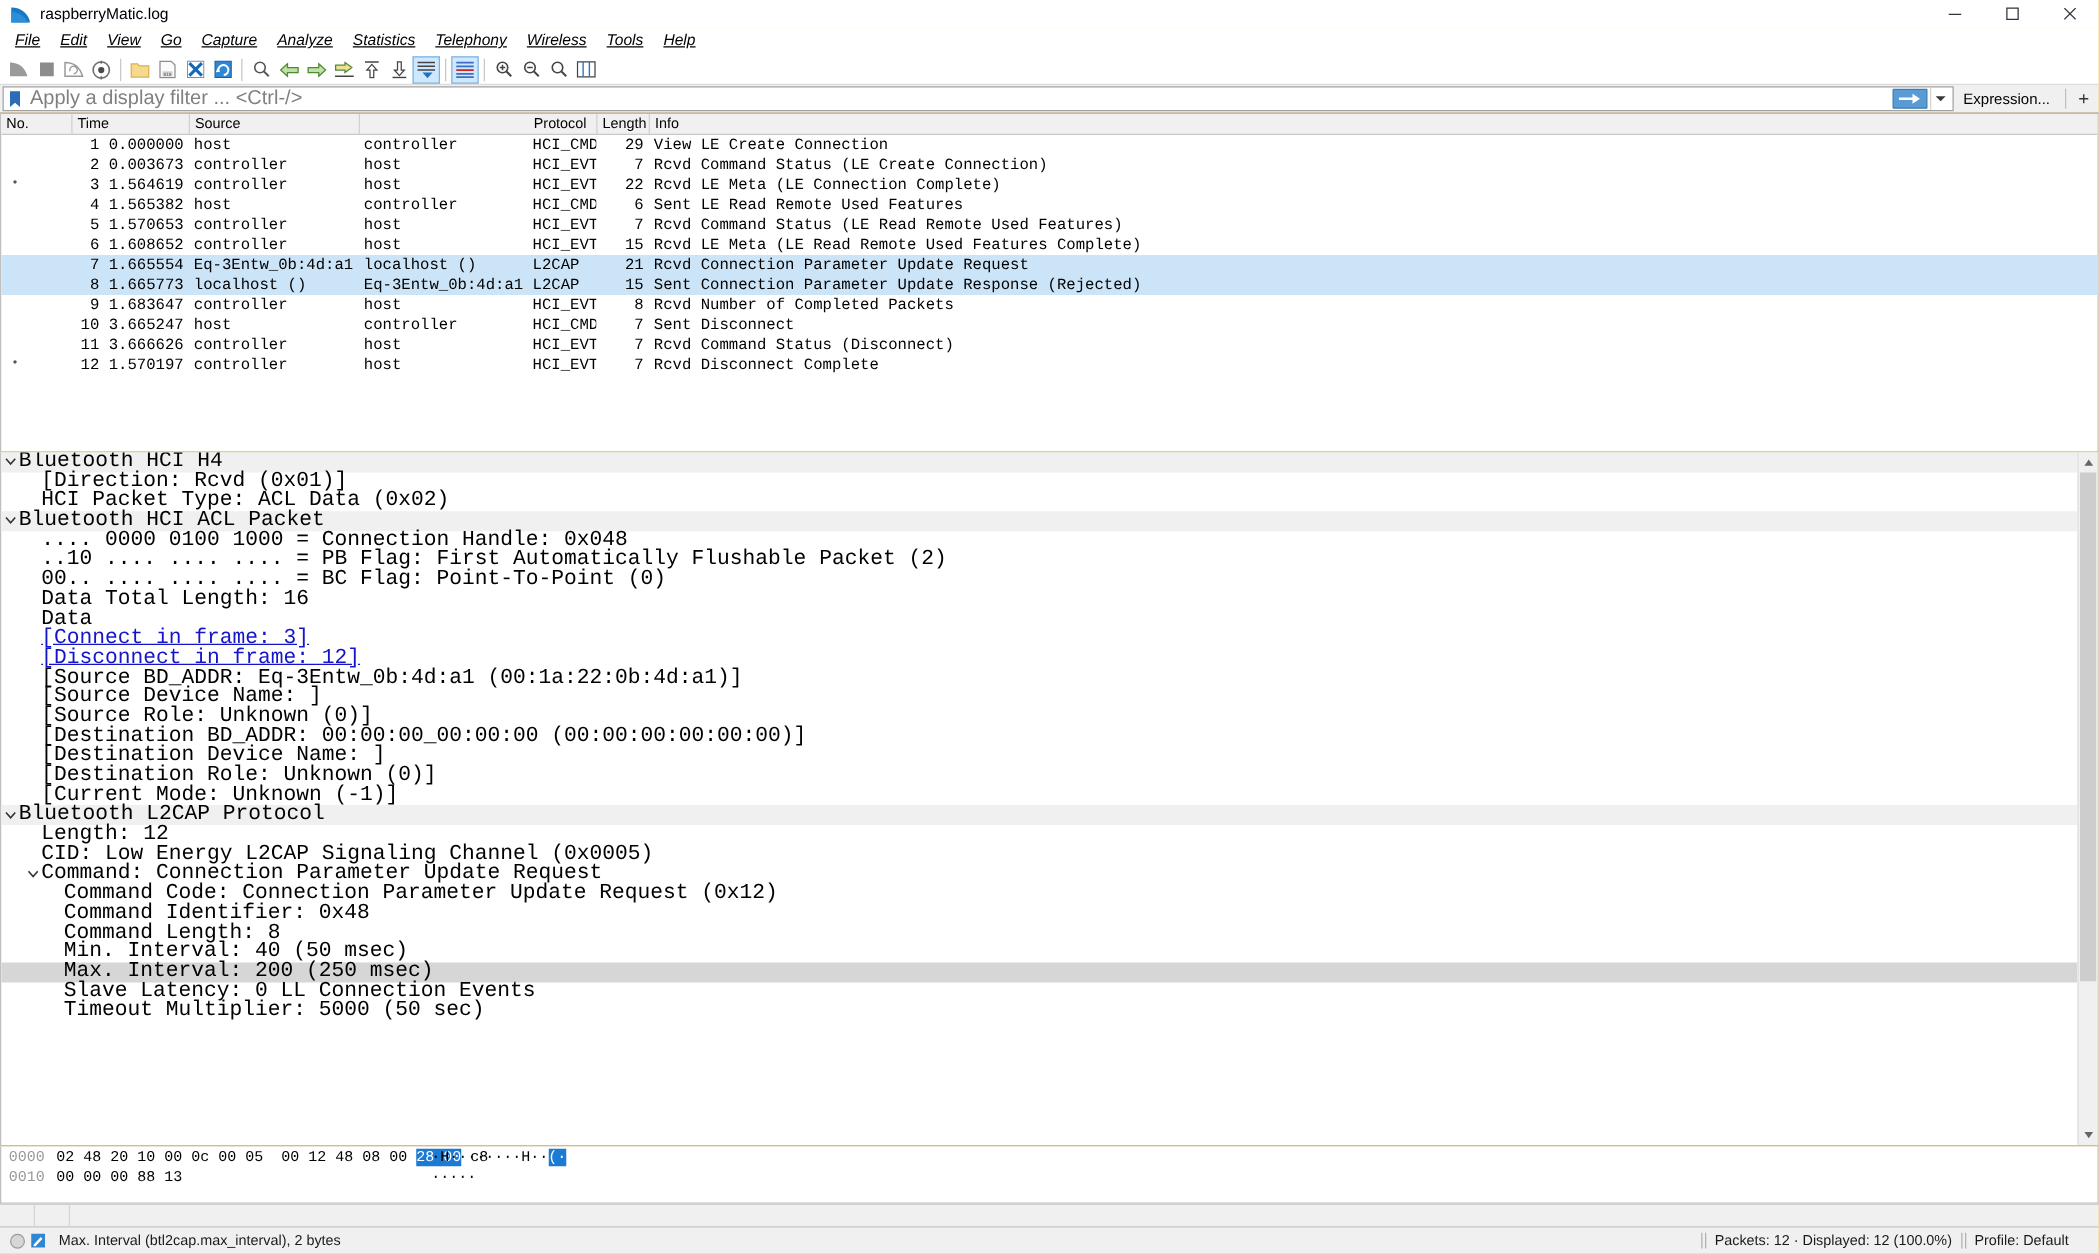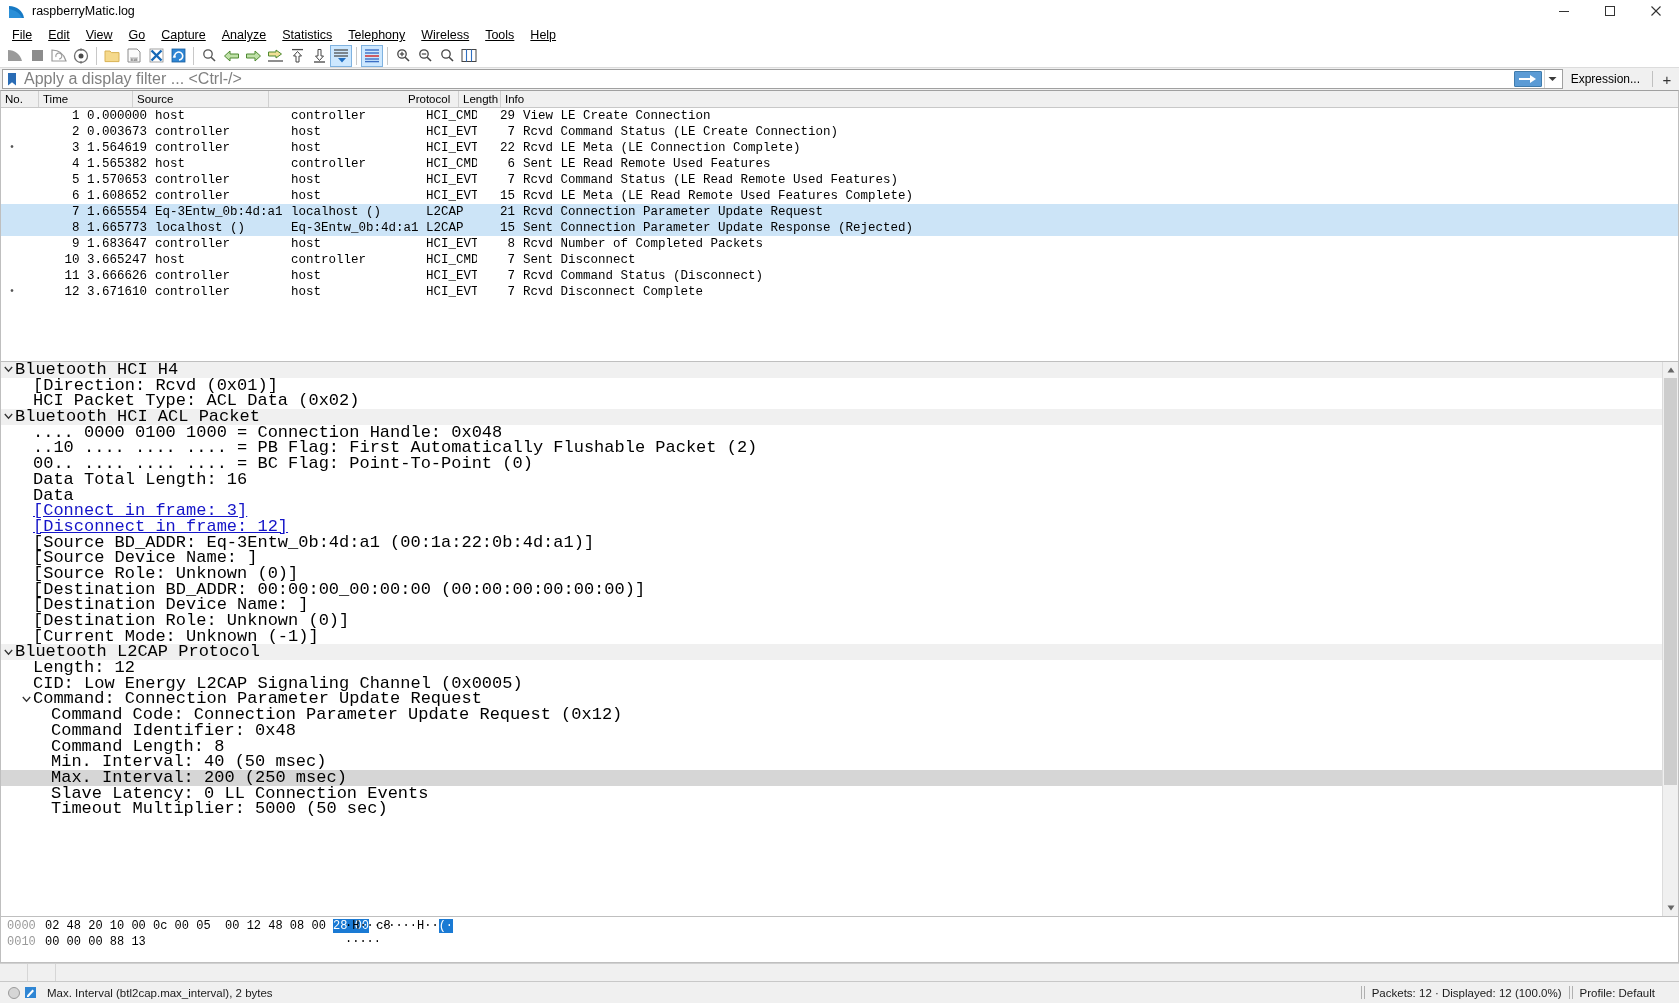--- a/index.html
+++ b/index.html
@@ -23,22 +23,22 @@
   .shark-logo { width:16px; height:13px; position:relative; }
   .shark-logo svg { display:block; }
   .title-text { font-size: 12.5px; color:#000; }
   .title-spacer { flex:1; }
   .win-btns { display:flex; height:23px; }
   .win-btn { width:46px; height:23px; display:flex; align-items:center; justify-content:center; }
   .win-btn svg { display:block; }
 
   
   .menubar {
-    height: 21px; background:#ffffff; display:flex; align-items:flex-end;
-    padding-left: 4px; flex: 0 0 21px; font-size:12.5px;
+    height: 21px; background:#ffffff; display:flex; align-items:flex-start;
+    padding-left: 4px; flex: 0 0 21px; font-size:12.5px;font-style:italic;
   }
   .menu-item { padding: 2px 8px; cursor: default; white-space:nowrap; }
   .menu-item u { text-decoration: underline; }
 
   
   .toolbar {
     height: 24px; background:#ffffff; display:flex; align-items:center;
     padding-left:4px; gap:0px; flex:0 0 24px; border-bottom:1px solid #dcdcdc;
   }
   .tb-btn { width:22px; height:22px; display:flex; align-items:center; justify-content:center; }
@@ -76,21 +76,21 @@
   .pl-row .c { overflow:hidden; padding-left:4px; }
   .c-mark { width:22px; text-align:center; padding-left:0 !important; font-size:10px; color:#555; }
   .c-no   { width:128px; text-align:right; padding-right:4px; padding-left:0 !important; }
   .c-src  { width:136px; }
   .c-dst  { width:135px; }
   .c-proto{ width:55px; }
   .c-len  { width:42px; text-align:right; padding-left:0 !important; padding-right:4px;}
   .c-info { flex:1; }
 
   
-  .h-no{width:38px;} .h-time{width:94px;} .h-src{width:136px;} .h-dst{width:135px;margin-top:28px;}
+  .h-no{width:57px;} .h-time{width:94px;} .h-src{width:136px;} .h-dst{width:135px;margin-top:28px;}
   .h-proto{width:55px;} .h-len{width:42px;} .h-info{flex:1; border-right:none !important;}
 
   
   .detail-pane {
     flex: 1 1 auto; background:#fff; border:1px solid #bfbfbf; border-top:none;
     display:flex; overflow:hidden; position:relative;
   }
   .detail-scroll { flex:1; overflow:hidden; font-family:"Liberation Mono", monospace; font-size:17px; }
   .d-row { display:flex; align-items:center; height:15.7px; line-height:15.7px; white-space:nowrap; }
   .d-row.proto { background:#f0f0f0; }
@@ -446,21 +446,21 @@
           <div class="c c-mark"></div>
           <div class="c c-no">11 3.666626</div>
           <div class="c c-src">controller</div>
           <div class="c c-dst">host</div>
           <div class="c c-proto">HCI_EVT</div>
           <div class="c c-len">7</div>
           <div class="c c-info">Rcvd Command Status (Disconnect)</div>
         </div>
         <div class="pl-row">
           <div class="c c-mark">•</div>
-          <div class="c c-no">12 3.671610</div>
+          <div class="c c-no">12 1.570197</div>
           <div class="c c-src">controller</div>
           <div class="c c-dst">host</div>
           <div class="c c-proto">HCI_EVT</div>
           <div class="c c-len">7</div>
           <div class="c c-info">Rcvd Disconnect Complete</div>
         </div>
       </div>
   </div>
 
   <div class="detail-pane">

